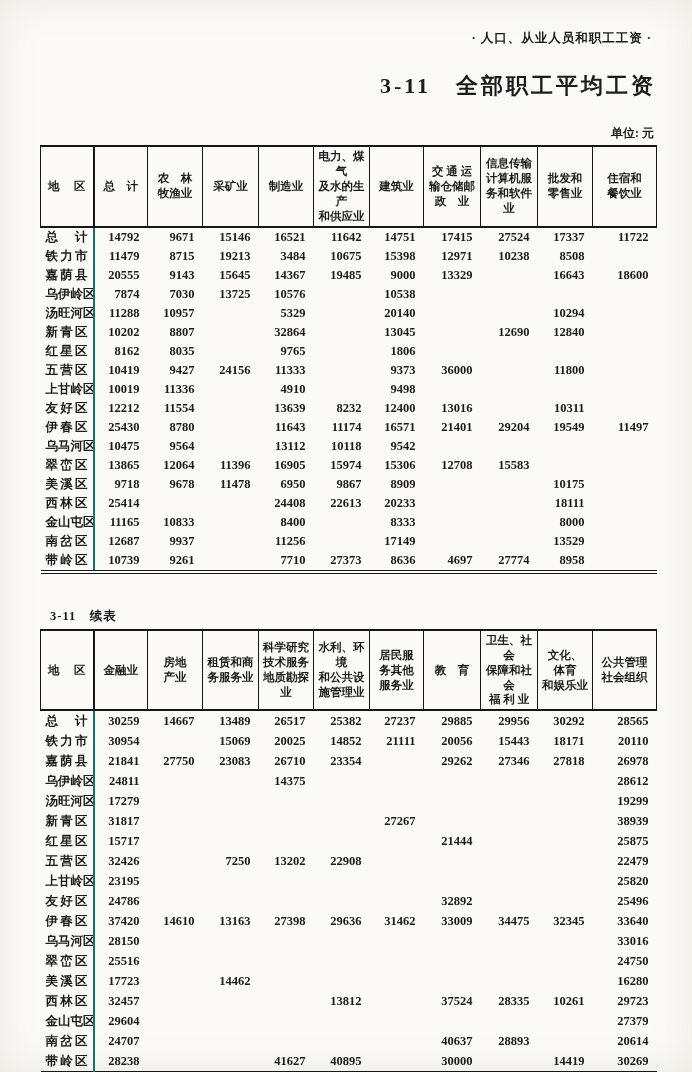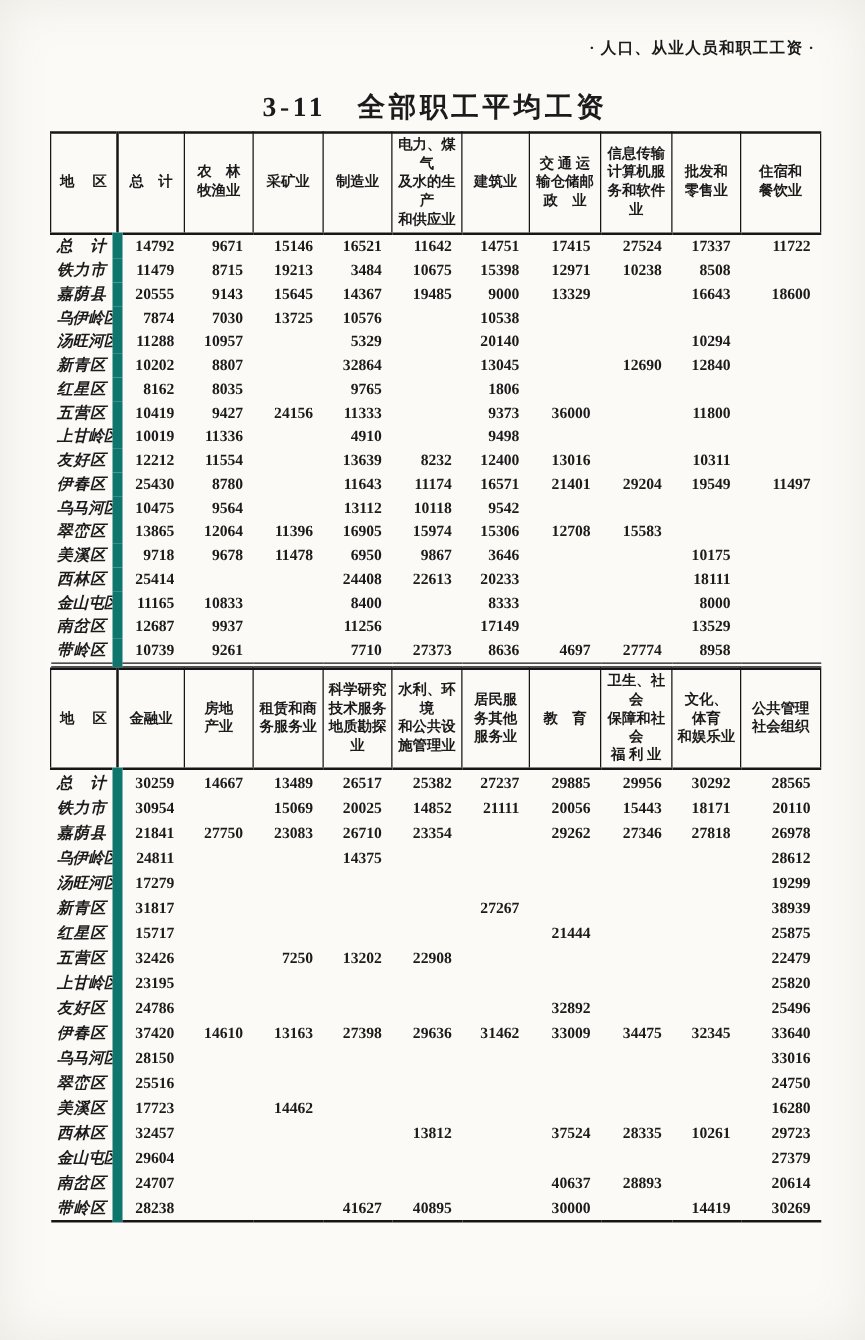--- a/index.html
+++ b/index.html
@@ -14,21 +14,21 @@
     background:#fbfaf6;
     color:#1b1b1b;
     padding:30px 36px 12px 40px;
     box-shadow:inset 0 0 40px rgba(120,115,100,.12);
   }
   .running-head {
     text-align:right; font-size:12.5px; font-weight:bold; letter-spacing:1px;
     padding-right:4px;
   }
   .title {
-    margin:24px 0 4px; text-align:center;
+    margin:24px 0 15px; text-align:right;
     font-size:22px; font-weight:bold; letter-spacing:3px;
   }
   .unit {
     margin-top:24px; margin-bottom:3px;
     text-align:right; font-size:12px; font-weight:bold; padding-right:2px;
   }
   table.stat-table {
     border-collapse:collapse; table-layout:fixed;
     width:616px;
   }
@@ -50,34 +50,34 @@
   }
   .stat-table tbody td {
     font-size:12.5px; font-weight:bold;
     text-align:right; padding:0 8px 0 0;
     height:19px; white-space:nowrap; overflow:hidden;
   }
   .t2 tbody td { height:20px; }
   .stat-table tbody td.region {
     text-align:justify; text-align-last:justify;
     padding:0 5px;
-    border-right:8px solid #0f766e;
-    font-style:italic;
+    border-right:2px solid #0f766e;
   }
   .cont-label {
     margin:34px 0 4px 10px;
     font-size:12.5px; font-weight:bold; letter-spacing:1px;
   }
 </style>
 </head>
 <body>
 
 <div class="page">
   <div class="running-head">· 人口、从业人员和职工工资 ·</div>
   <h1 class="title">3-11　全部职工平均工资</h1>
+  <div class="unit">单位: 元</div>
 
   <table class="stat-table t1">
     <colgroup>
       <col style="width:53px">
         <col style="width:54px">
         <col style="width:55px">
       <col style="width:56px">
         <col style="width:55px">
         <col style="width:56px">
       <col style="width:54px">
@@ -280,21 +280,21 @@
           <td></td>
           <td></td>
         </tr>
         <tr>
           <td class="region">美溪区</td>
           <td>9718</td>
           <td>9678</td>
           <td>11478</td>
           <td>6950</td>
           <td>9867</td>
-          <td>3646</td>
+          <td>8909</td>
           <td></td>
           <td></td>
           <td>10175</td>
           <td></td>
         </tr>
         <tr>
           <td class="region">西林区</td>
           <td>25414</td>
           <td></td>
           <td></td>
@@ -341,20 +341,21 @@
           <td>27373</td>
           <td>8636</td>
           <td>4697</td>
           <td>27774</td>
           <td>8958</td>
           <td></td>
         </tr>
       </tbody>
     </table>
 
+  <div class="cont-label">3-11　续表</div>
 
   <table class="stat-table t2">
     <colgroup>
       <col style="width:53px">
         <col style="width:54px">
         <col style="width:55px">
       <col style="width:56px">
         <col style="width:55px">
         <col style="width:56px">
       <col style="width:54px">

